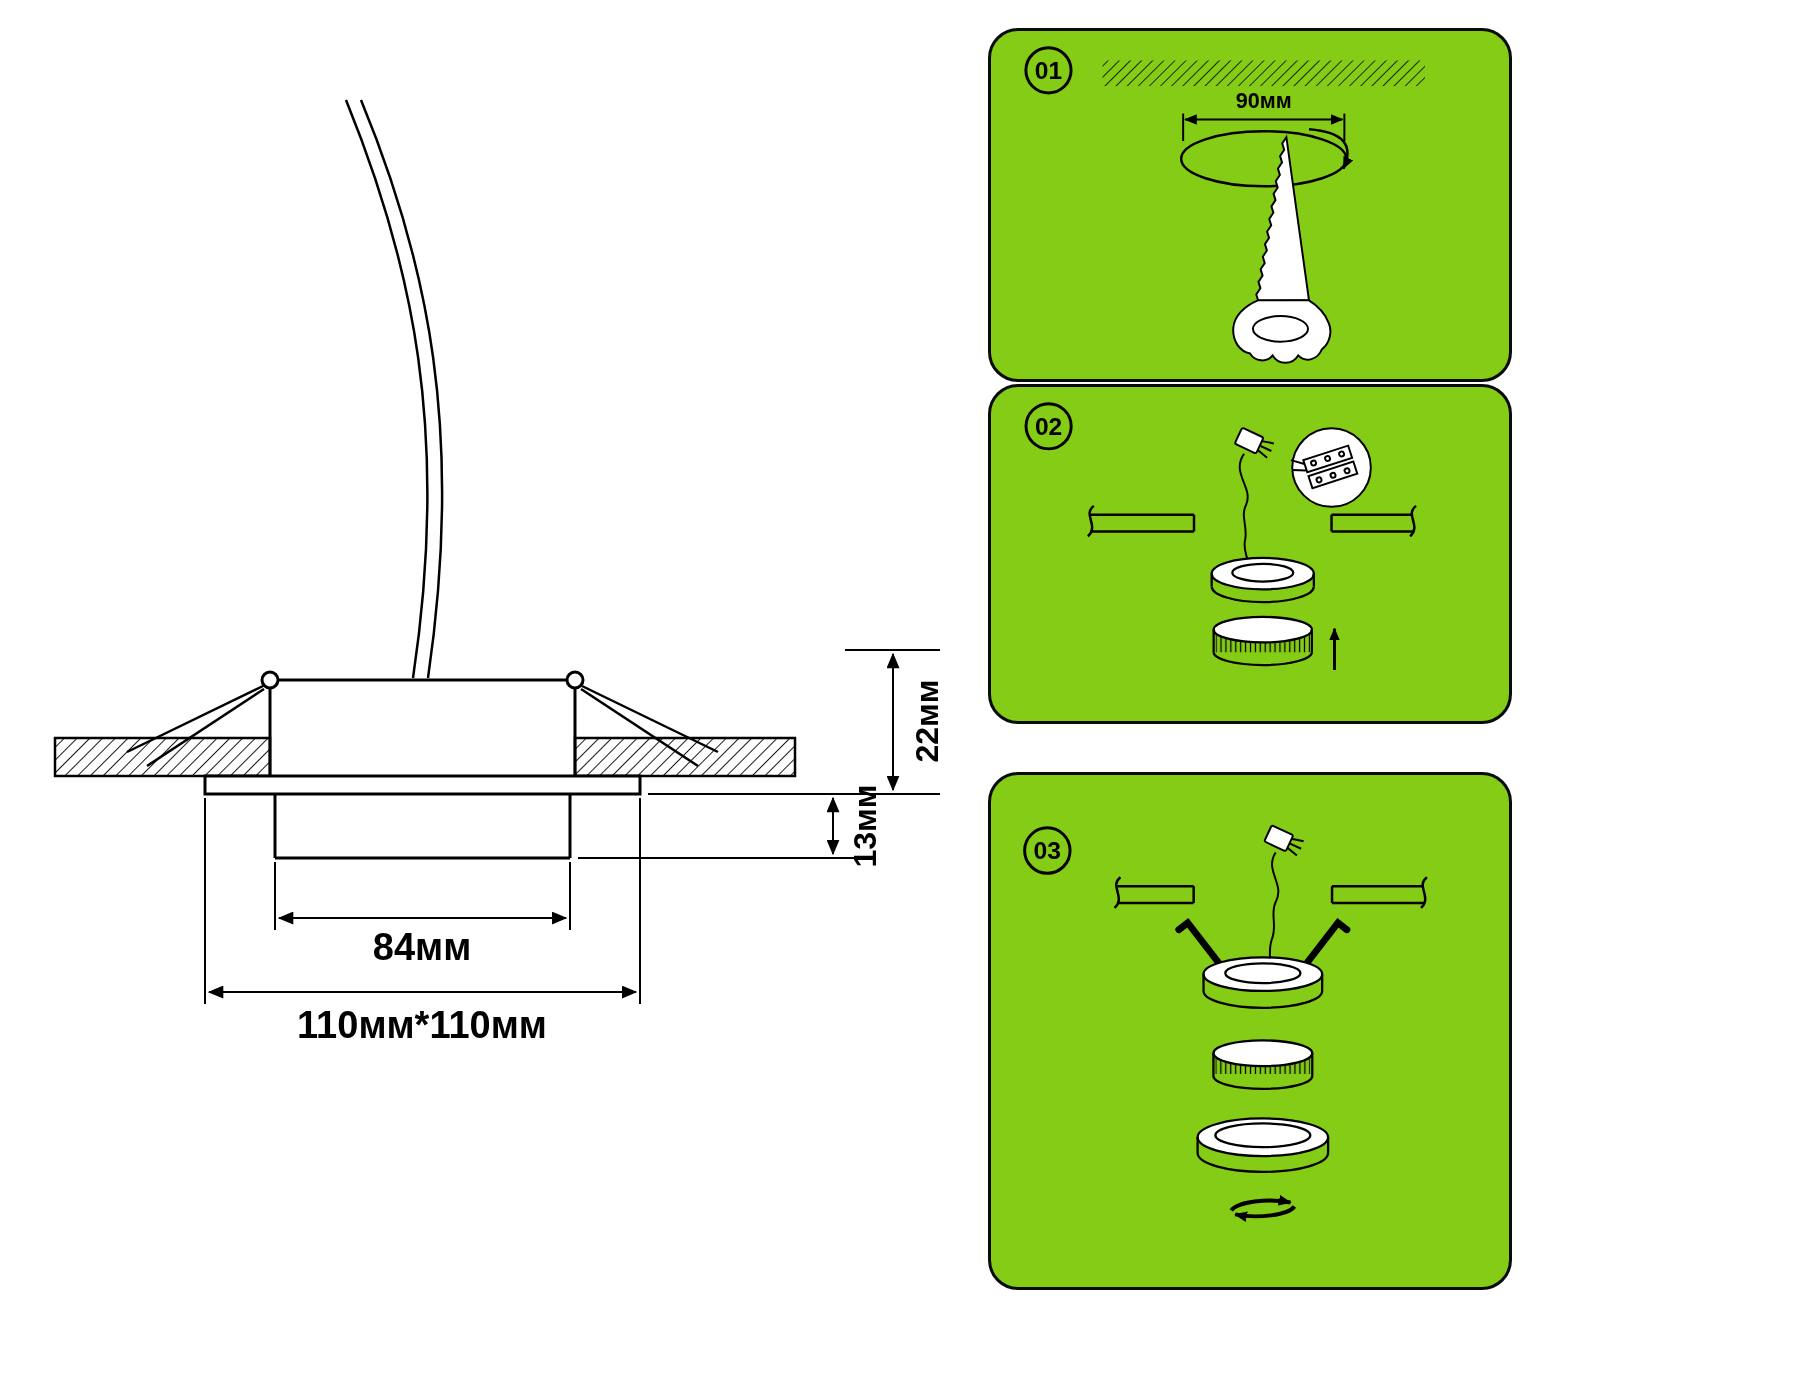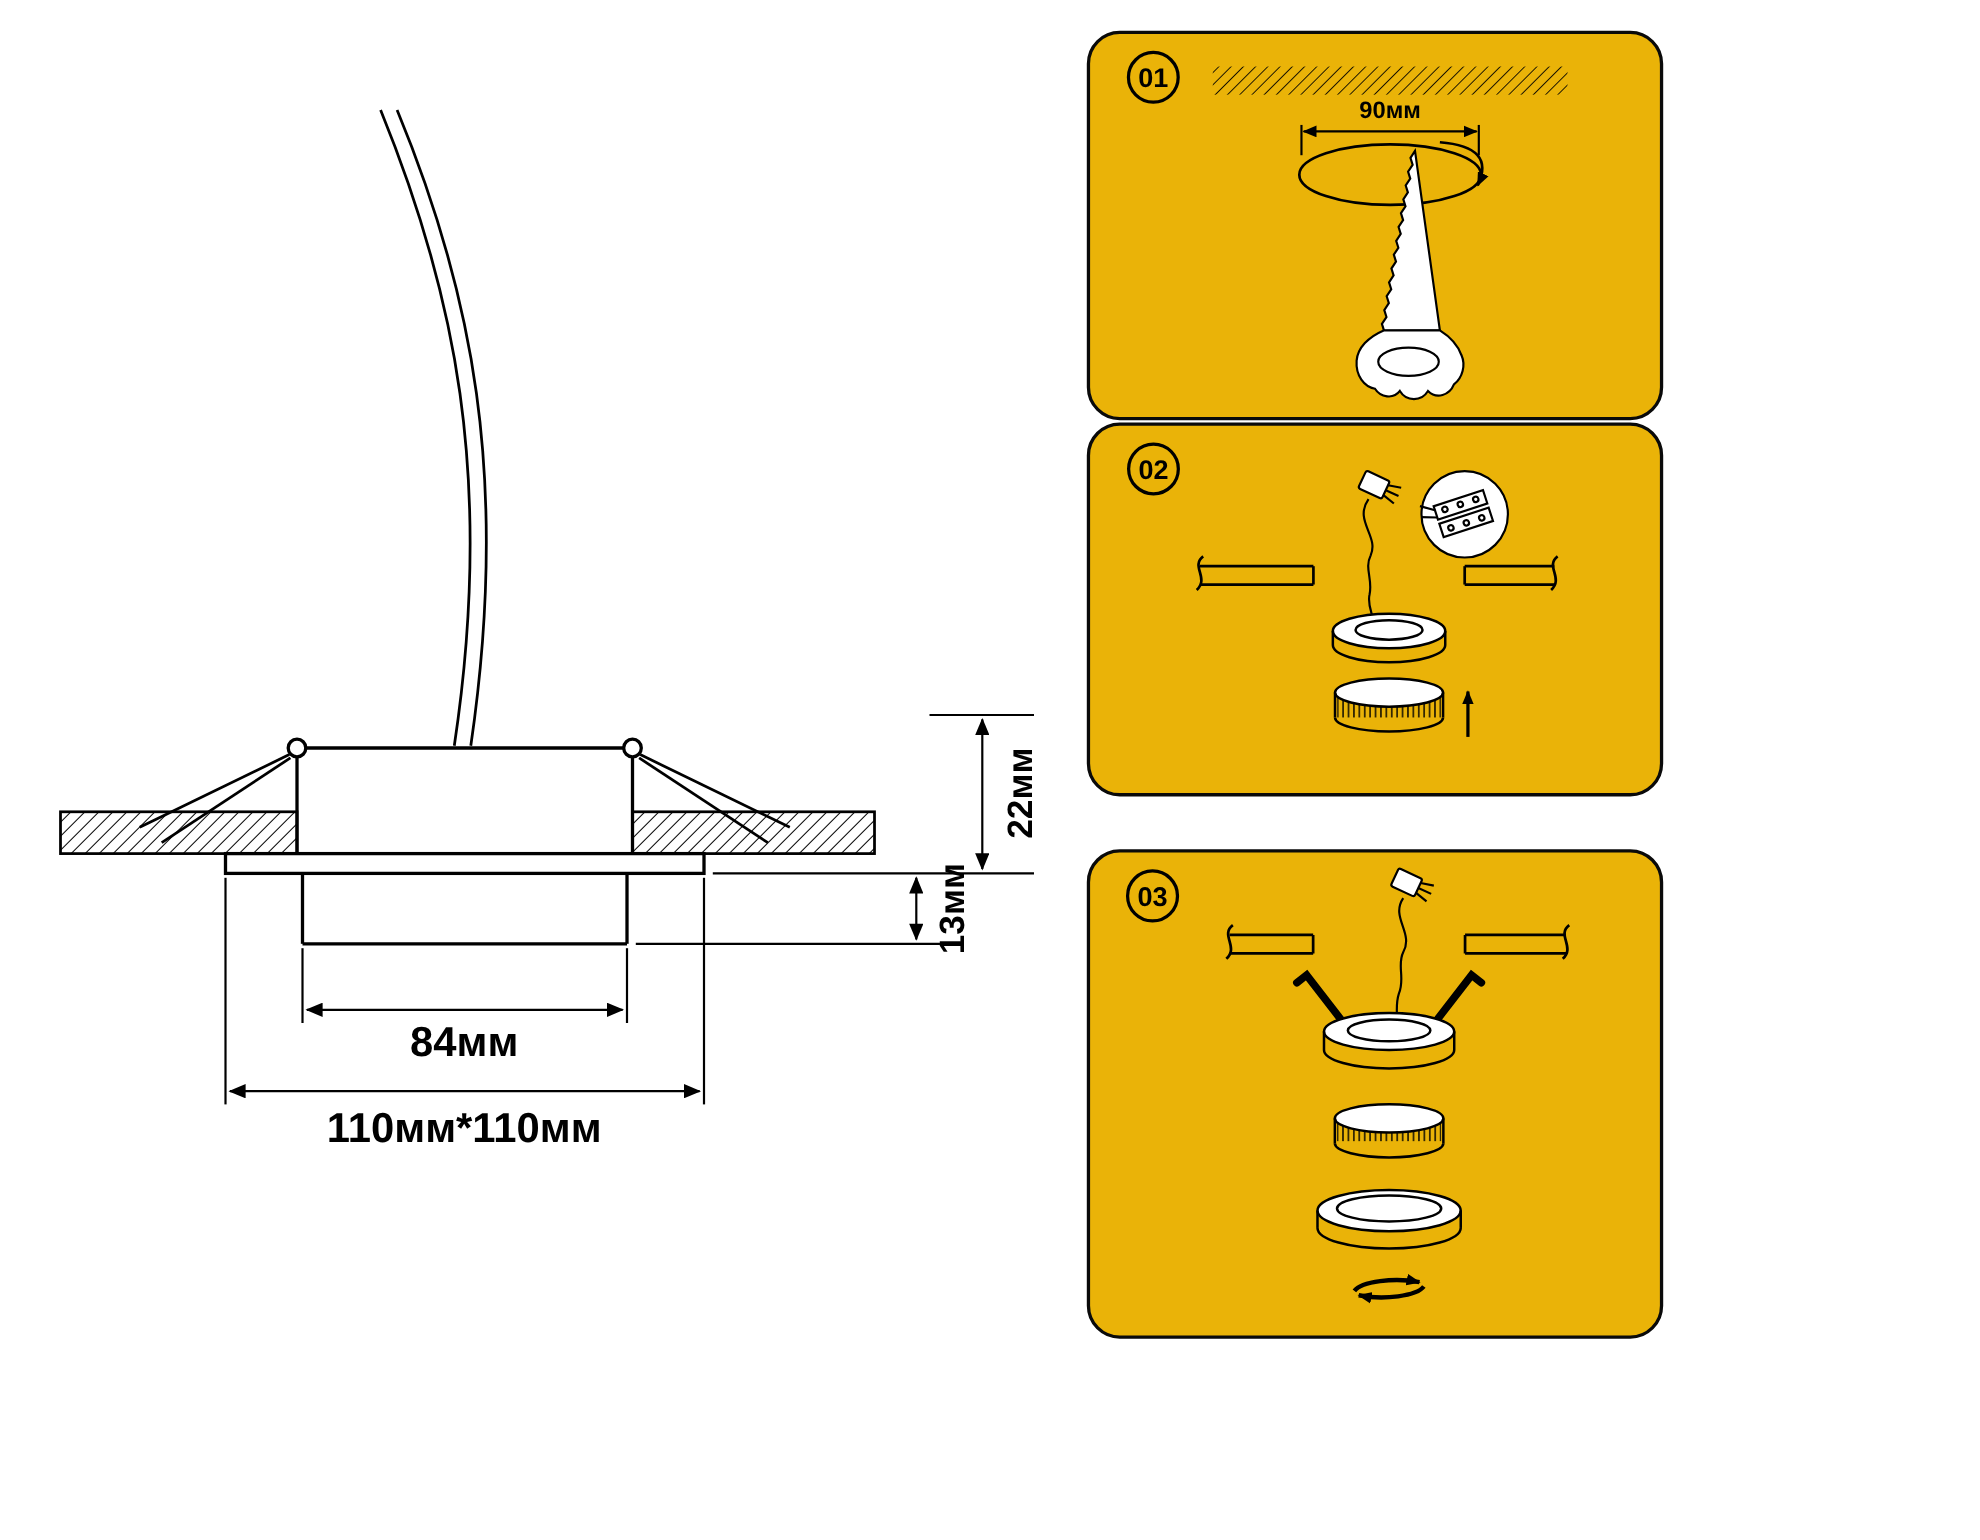--- a/index.html
+++ b/index.html
@@ -3,25 +3,25 @@
 <meta charset="utf-8">
 <style>
   html,body { margin:0; padding:0; background:#ffffff; }
   .canvas {
     position:relative; width:1800px; height:1400px; background:#ffffff;
     font-family:"Liberation Sans", sans-serif; overflow:hidden;
   }
   .left-svg { position:absolute; left:0; top:0; }
   .panel {
     position:absolute; left:988px; width:524px; box-sizing:border-box;
-    border:3px solid #0a0a0a; border-radius:30px; background:#eab308;
+    border:3px solid #0a0a0a; border-radius:30px; background:#84cc16;
   }
   #panel1 { top:28px;  height:354px; }
   #panel2 { top:384px; height:340px; }
-  #panel3 { top:772px; height:445px; }
+  #panel3 { top:772px; height:518px; }
   .panel svg { position:absolute; left:0; top:0; width:100%; height:100%; }
   .dim-big  { font-weight:700; font-size:38px; fill:#000; stroke:none; }
   .dim-side { font-weight:700; font-size:32px; fill:#000; stroke:none; }
   .dim-sm   { font-weight:700; font-size:22px; fill:#000; stroke:none; }
   .badge-num{ font-weight:600; font-size:25px; fill:#000; stroke:none; }
 </style>
 </head>
 <body>
 
 <div class="canvas">

